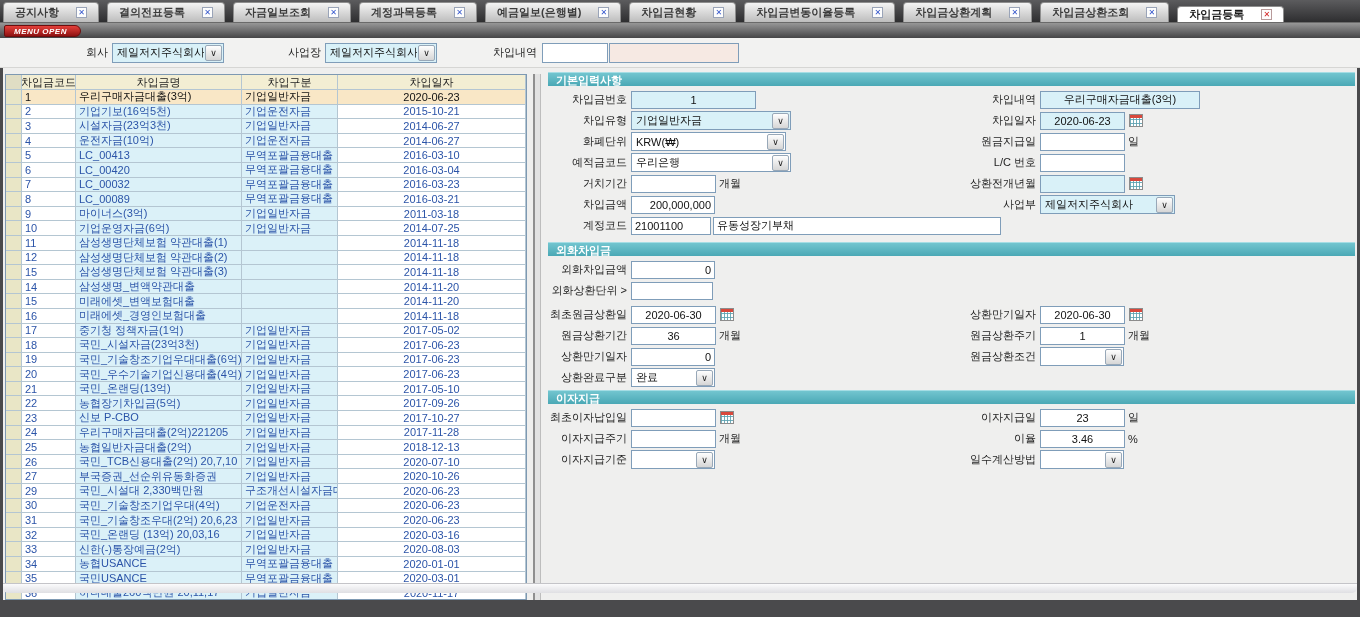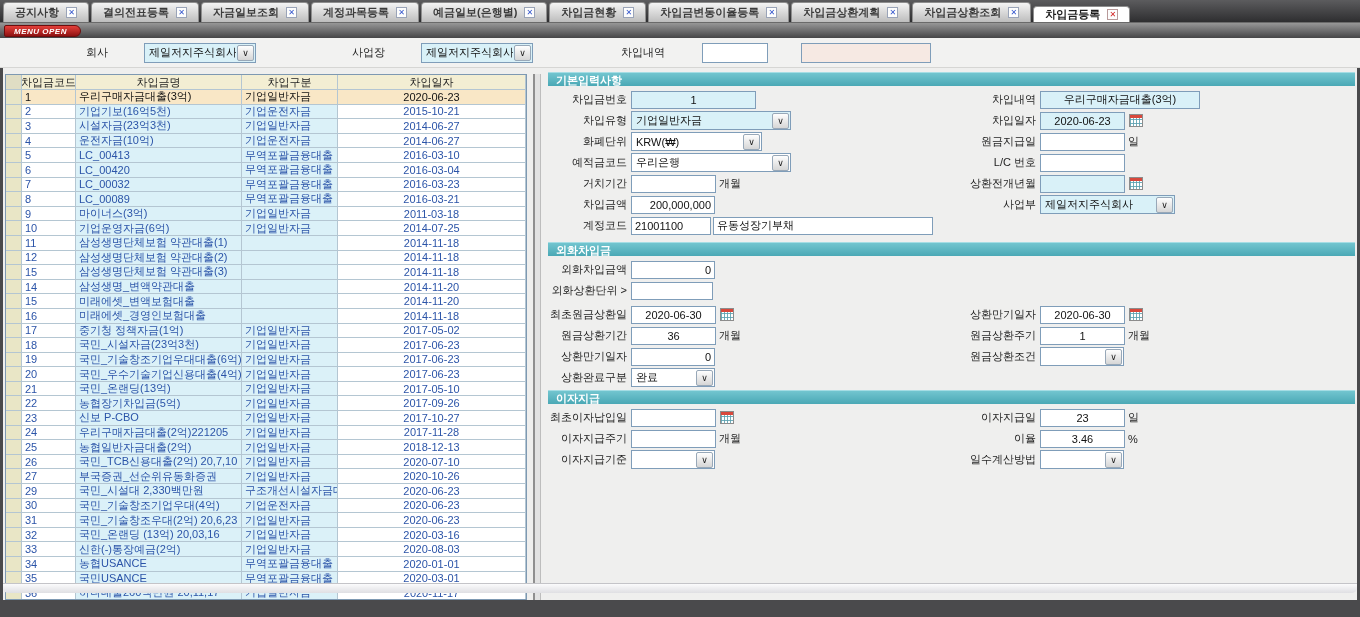--- a/index.html
+++ b/index.html
@@ -1,38 +1,38 @@
 <!DOCTYPE html>
 <html><head>
 <meta charset="utf-8">
 <style>
   * { margin:0; padding:0; box-sizing:border-box; }
   body { font-family:"Liberation Sans","DejaVu Sans",sans-serif; }
   .app { position:relative; width:1360px; height:617px; background:#4a4a4c; overflow:hidden; }
 
   
   .tabbar { height:22px; background:linear-gradient(#5c5c5e,#2e2e30); display:flex; align-items:flex-end; padding-left:3px; }
-  .tab { height:20px; display:flex; align-items:center; gap:7px; padding:0 11px; margin-right:2px;
+  .tab { height:20px; display:flex; align-items:center; gap:17px; padding:0 11px; margin-right:8px;
          background:linear-gradient(#f4f4f4,#bdbdbd); border:1px solid #8e8e8e; border-bottom:none;
          border-radius:4px 4px 0 0; cursor:pointer; }
   .tab-label { font-size:11px; font-weight:bold; color:#3c3c3c; white-space:nowrap; }
   .tab-close { width:11px; height:11px; background:#fdfdfd; border:1px solid #9aa4b8; font-size:8px; line-height:9px;
                text-align:center; color:#3355cc; font-weight:bold; }
   .tab.active { background:#ffffff; height:16px; }
   .tab.active .tab-label { color:#1c1c1c; }
   .tab.active .tab-close { color:#d22222; border-color:#b89a9a; }
 
   
   .menubar { height:16px; background:linear-gradient(#979797,#454547); position:relative; border-top:1px solid #6a6a6a; }
   .menu-open { position:absolute; left:4px; top:2px; height:12px; padding:0 13px 0 9px; display:flex; align-items:center;
                background:linear-gradient(#e5403a,#8f1212); border:1px solid #6d0d0d; border-radius:3px 9px 9px 3px;
                color:#ffffff; font-size:8px; font-weight:bold; font-style:italic; letter-spacing:.5px; cursor:pointer; }
 
   
-  .filterbar { height:30px; background:#f2f2f1; border-bottom:1px solid #d6d6d4; display:flex; align-items:center;gap:32px; }
+  .filterbar { height:30px; background:#f2f2f1; border-bottom:1px solid #d6d6d4; display:flex; align-items:center; }
   .flabel { font-size:11px; color:#1e1e1e; }
   .sel { height:20px; border:1px solid #7f9db9; background:#fff; display:flex; align-items:center; }
   .sel .val { flex:1; padding:0 4px; font-size:11px; color:#111; white-space:nowrap; overflow:hidden; }
   .sel .arr { width:17px; height:16px; margin:0 1px; border:1px solid #98a8b8; border-radius:2px;
               background:linear-gradient(#fefefe,#d6d6d6); display:flex; align-items:center; justify-content:center;
               font-size:9px; color:#222; }
   .sel.cyan { background:#d9f1f8; }
   .txt { height:20px; border:1px solid #7f9db9; background:#fff; font-size:11px; padding:0 3px; color:#111; font-family:inherit; }
   .txt.pinkbg { background:#f6e9e3; }
 
@@ -469,21 +469,21 @@
             <span class="arr">∨</span>
           </div>
           <div class="rcell">
             <span class="lbl">차입일자</span>
             <input class="fi cyanbg ctr" style="width: 85px;" value="2020-06-23">
             <span class="cal"></span>
           </div>
         </div>
         <div class="frow">
           <span class="lbl">화폐단위</span>
-          <div class="sel fsel" style="width:131px">
+          <div class="sel fsel" style="width:155px">
             <span class="val">KRW(₩)</span>
             <span class="arr">∨</span>
           </div>
           <div class="rcell">
             <span class="lbl">원금지급일</span>
             <input class="fi" style="width: 85px;" value="">
             <span class="sfx">일</span>
           </div>
         </div>
         <div class="frow">
@@ -514,21 +514,21 @@
             <span class="lbl">사업부</span>
             <div class="sel cyan fsel" style="width:135px">
               <span class="val">제일저지주식회사</span>
               <span class="arr">∨</span>
             </div>
           </div>
         </div>
         <div class="frow">
           <span class="lbl">계정코드</span>
           <input class="fi" style="width: 80px;" value="21001100">
-          <input class="fi" style="width: 220px; margin-left: 2px;" value="유동성장기부채">
+          <input class="fi" style="width: 288px; margin-left: 2px;" value="유동성장기부채">
         </div>
       </div>
 
       <div class="sec-h mt6">외화차입금</div>
       <div class="rows">
         <div class="frow">
           <span class="lbl">외화차입금액</span>
           <input class="fi num" style="width: 84px;" value="0">
         </div>
         <div class="frow">

